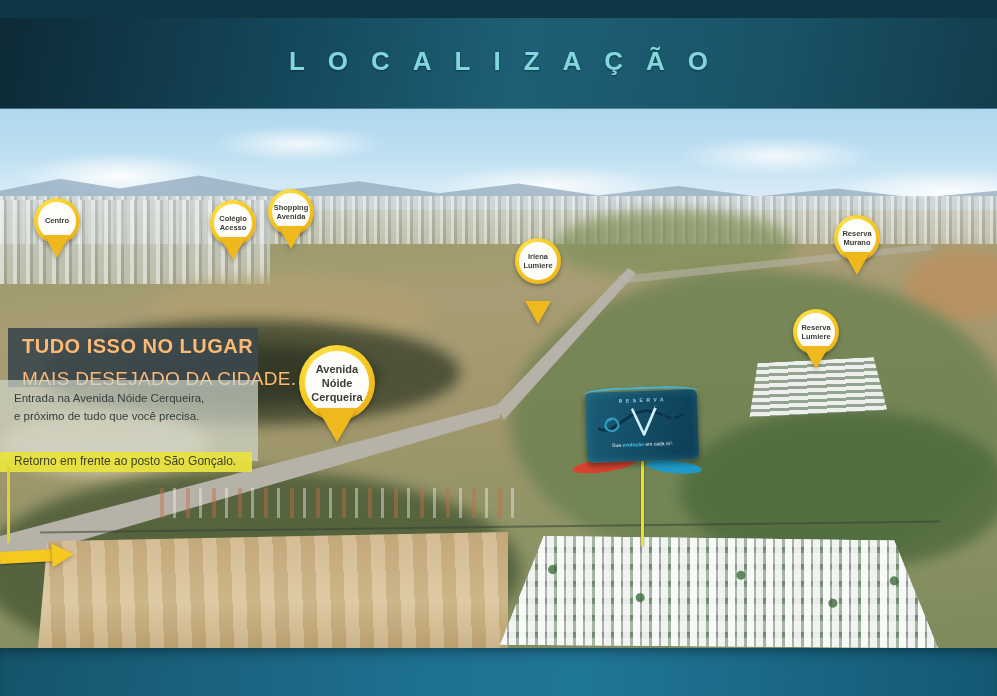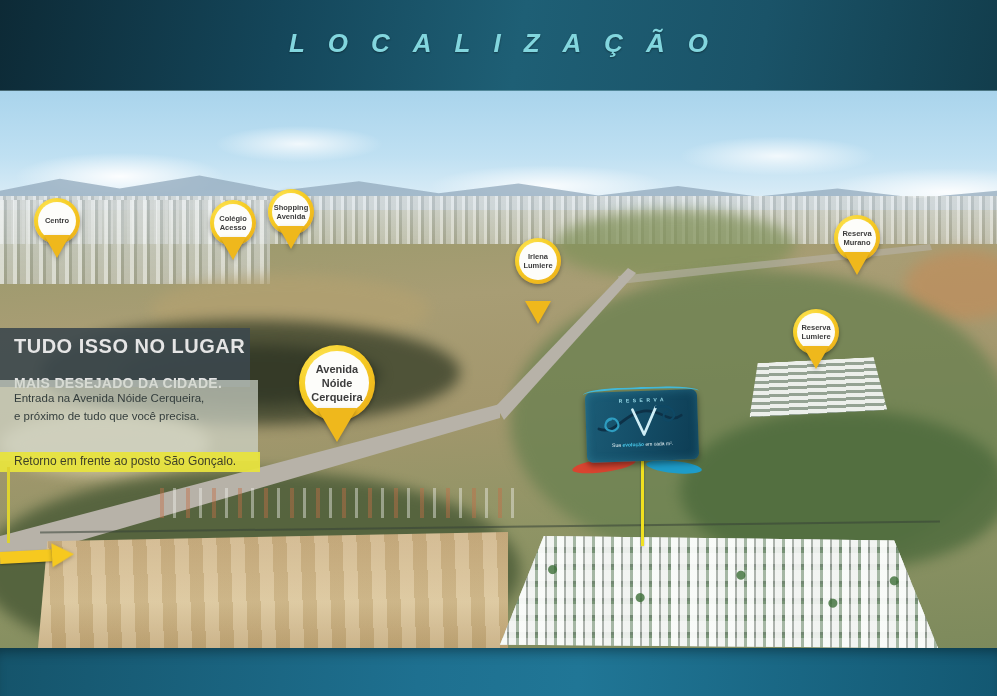--- a/index.html
+++ b/index.html
@@ -2,24 +2,23 @@
 <html><head>
 <meta charset="utf-8">
 <style>
   html,body{margin:0;padding:0;background:#222;}
   #stage{
     position:relative;width:997px;height:696px;overflow:hidden;
     font-family:"Liberation Sans",sans-serif;background:#0f3644;
   }
   
   .header-bar{
-    position:absolute;left:0;top:0;width:997px;height:90px;z-index:30;
+    position:absolute;left:0;top:18px;width:997px;height:90px;z-index:30;
     background:linear-gradient(100deg,#0d2a36 0%,#14465a 28%,#1e5f75 52%,#1a5368 76%,#123d4c 100%);
     border-bottom:1px solid rgba(180,220,230,.35);
-    font-style:italic;
   }
   .page-title{
     position:absolute;left:0;right:0;top:28px;text-align:center;
     font-size:26px;font-weight:bold;letter-spacing:23px;text-indent:23px;
     color:#82d6de;text-shadow:0 1px 2px rgba(0,0,0,.4);
   }
   .footer-bar{
     position:absolute;left:0;top:648px;width:997px;height:48px;z-index:30;
     background:linear-gradient(95deg,#15546b 0%,#1e7090 42%,#207696 58%,#135872 100%);
     box-shadow:inset 0 10px 14px -8px rgba(0,0,0,.45);
@@ -75,29 +74,29 @@
       repeating-linear-gradient(90deg,rgba(250,252,250,.95) 0 7px,rgba(140,148,142,.6) 7px 9px,rgba(244,246,244,.9) 9px 16px,rgba(80,120,80,.4) 16px 19px),
       repeating-linear-gradient(180deg,rgba(255,255,255,.6) 0 11px,rgba(115,126,118,.6) 11px 14px,rgba(95,140,95,.3) 14px 17px),
       #aab2a6;
     clip-path:polygon(10% 0,90% 4%,100% 100%,0 97%);}
   .lumiere-rows{position:absolute;left:748px;top:270px;width:138px;height:54px;opacity:.95;
     background:repeating-linear-gradient(180deg,#f3f5f3 0 4px,#96a496 4px 7px);
     clip-path:polygon(8% 0,92% 0,100% 100%,0 100%);transform:rotate(-3deg);}
   .village-strip{position:absolute;left:160px;top:398px;width:360px;height:30px;opacity:.55;
     background:repeating-linear-gradient(90deg,rgba(195,110,70,.8) 0 4px,transparent 4px 13px,rgba(240,240,235,.8) 13px 16px,transparent 16px 26px);}
   
-  .info-heading{position:absolute;left:0;top:328px;width:236px;height:52px;z-index:40;
-    background:rgba(60,72,78,.9);padding:7px 0 0 14px;color:#e5e5e5;}
+  .info-heading{position:absolute;left:8px;top:328px;width:236px;height:52px;z-index:40;
+    background:rgba(60,72,78,.9);padding:7px 0 0 14px;color:#fdba74;}
   .info-heading .l1{font-size:20px;font-weight:600;letter-spacing:.5px;white-space:nowrap;}
-  .info-heading .l2{font-size:14px;font-weight:700;letter-spacing:.3px;white-space:nowrap;margin-top:17px;}
+  .info-heading .l2{font-size:19px;font-weight:400;letter-spacing:.3px;white-space:nowrap;margin-top:10px;}
   .info-body{position:absolute;left:0;top:380px;width:244px;height:72px;z-index:40;
     background:rgba(208,213,203,.7);padding:9px 0 0 14px;color:#333d3c;font-size:11.5px;line-height:1.6;}
   .info-body div{white-space:nowrap;}
   .info-highlight{position:absolute;left:0;top:452px;width:238px;height:18px;z-index:40;
-    background:rgba(231,227,62,.95);padding:2px 8px 0 14px;color:#3e3f28;font-size:12px;white-space:nowrap;}
+    background:rgba(231,227,62,.95);padding:2px 0 0 14px;color:#3e3f28;font-size:12px;white-space:nowrap;}
   
   .pin{position:absolute;z-index:20;display:flex;flex-direction:column;align-items:center;}
   .pin-head{position:relative;border-radius:50%;
     background:radial-gradient(circle at 35% 28%,#ffe85c 0%,#f6cd25 45%,#eeb31a 80%,#e3a214 100%);
     box-shadow:0 2px 4px rgba(0,0,0,.35);}
   .pin-tail{width:0;height:0;margin-top:-9px;
     border-left:13px solid transparent;border-right:13px solid transparent;border-top:23px solid #efb81c;
     filter:drop-shadow(0 2px 2px rgba(0,0,0,.25));}
   .pin-circle{position:absolute;inset:4px;border-radius:50%;background:#fdfdfa;
     display:flex;flex-direction:column;align-items:center;justify-content:center;

